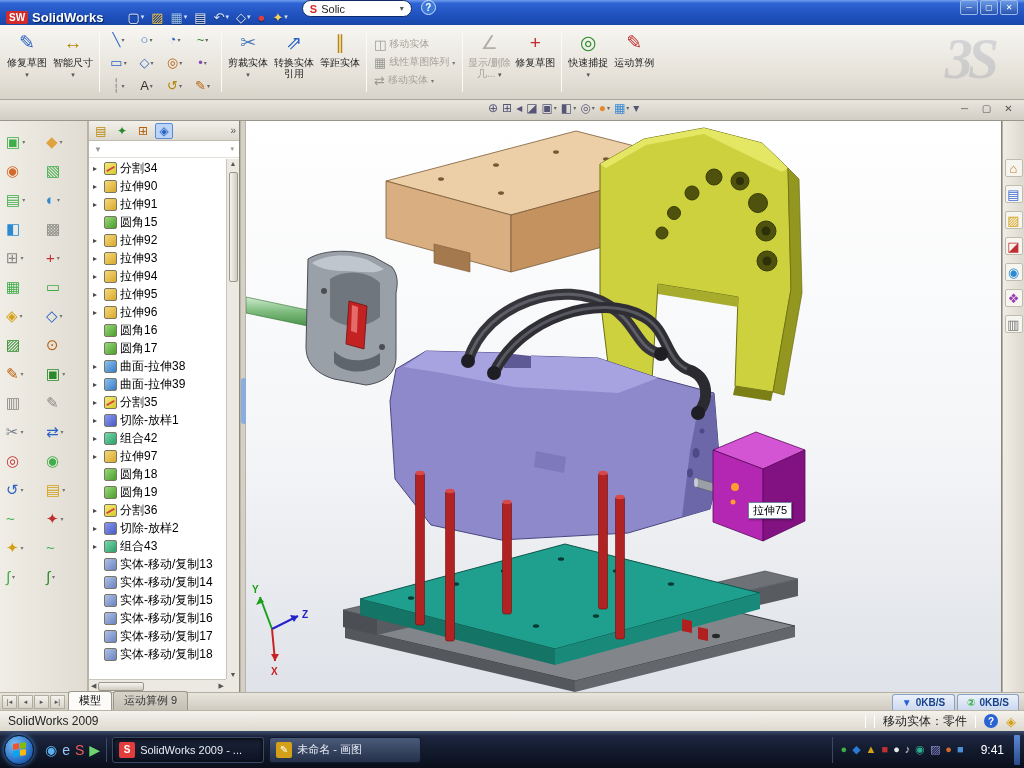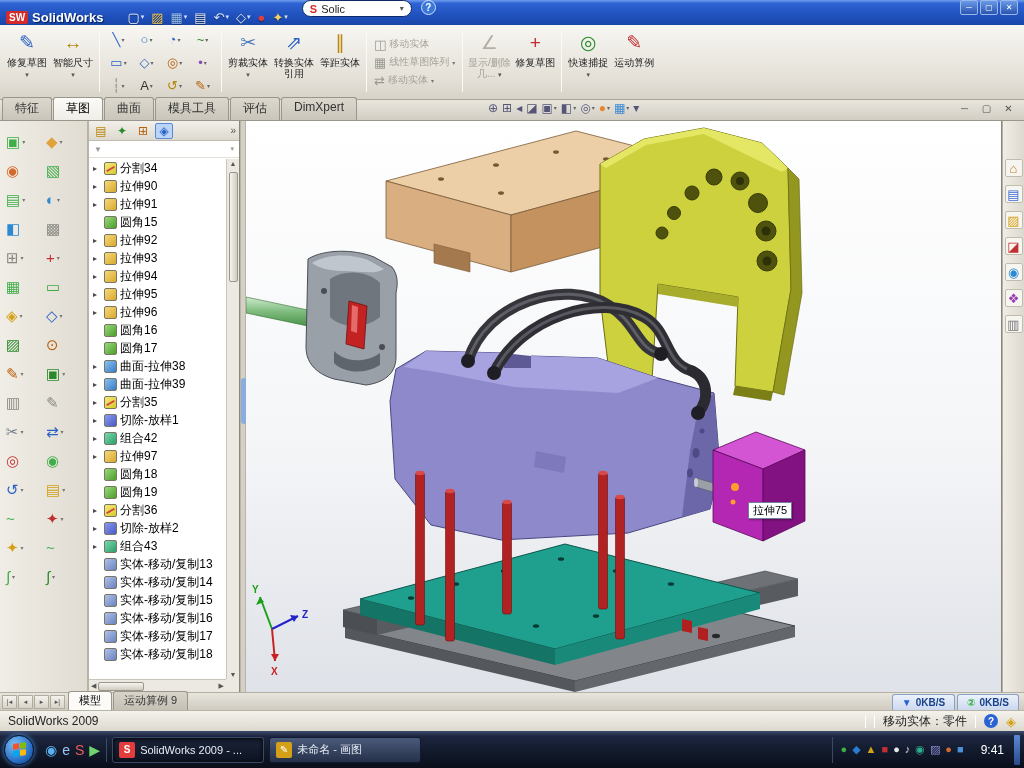--- a/index.html
+++ b/index.html
@@ -196,20 +196,21 @@
     <span class="help-btn">?</span>
     <div class="winbtns">
 
     <span class="winbtn">─</span>
         <span class="winbtn">▢</span>
         <span class="winbtn">✕</span>
       </div>
   </div>
 
   <div id="cmdbar">
+    <div class="watermark">3S</div>
     <div class="bigbtn">
       <span class="bico" style="color: rgb(42, 98, 196);">✎</span>
       <span class="blbl"><span>修复草图</span> <span class="bdrop">▾</span></span>
     </div>
     <div class="bigbtn">
       <span class="bico" style="color: rgb(184, 134, 11);">↔</span>
       <span class="blbl"><span>智能尺寸</span> <span class="bdrop">▾</span></span>
     </div>
     <div class="vsep"></div>
     <div class="skgrid">
@@ -308,29 +309,20 @@
       <span class="bico" style="color: rgb(42, 138, 42);">◎</span>
       <span class="blbl"><span>快速捕捉</span> <span class="bdrop">▾</span></span>
     </div>
     <div class="bigbtn">
       <span class="bico" style="color: rgb(192, 48, 48);">✎</span>
       <span class="blbl"><span>运动算例</span></span>
     </div>
   </div>
 
   <div id="tabsrow">
-    <div class="cmdtabs">
-
-    <span class="cmdtab">特征</span>
-        <span class="cmdtab active">草图</span>
-        <span class="cmdtab">曲面</span>
-        <span class="cmdtab">模具工具</span>
-        <span class="cmdtab">评估</span>
-        <span class="cmdtab">DimXpert</span>
-      </div>
     <div class="headsup">
 
     <span class="hicon">
           <span style="color: rgb(85, 85, 119);">⊕</span>
         </span>
         <span class="hicon">
           <span style="color: rgb(85, 85, 119);">⊞</span>
         </span>
         <span class="hicon">
           <span style="color: rgb(85, 85, 119);">◂</span>

